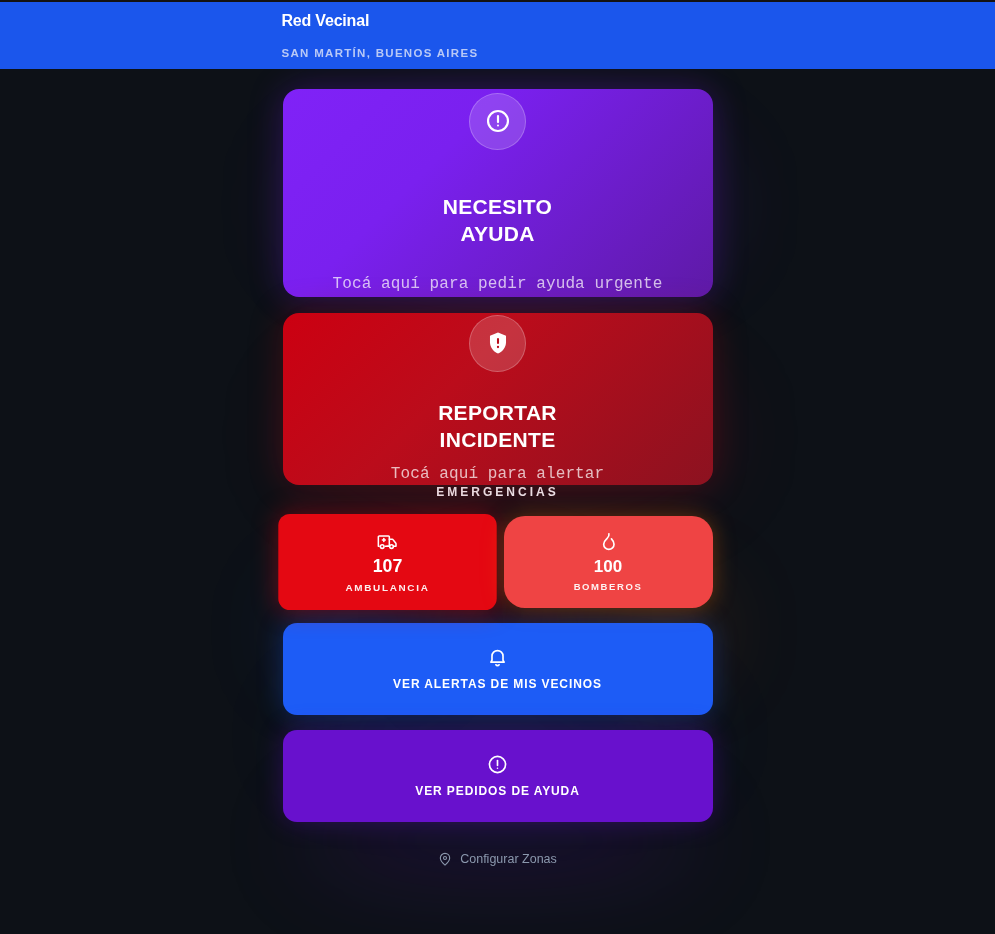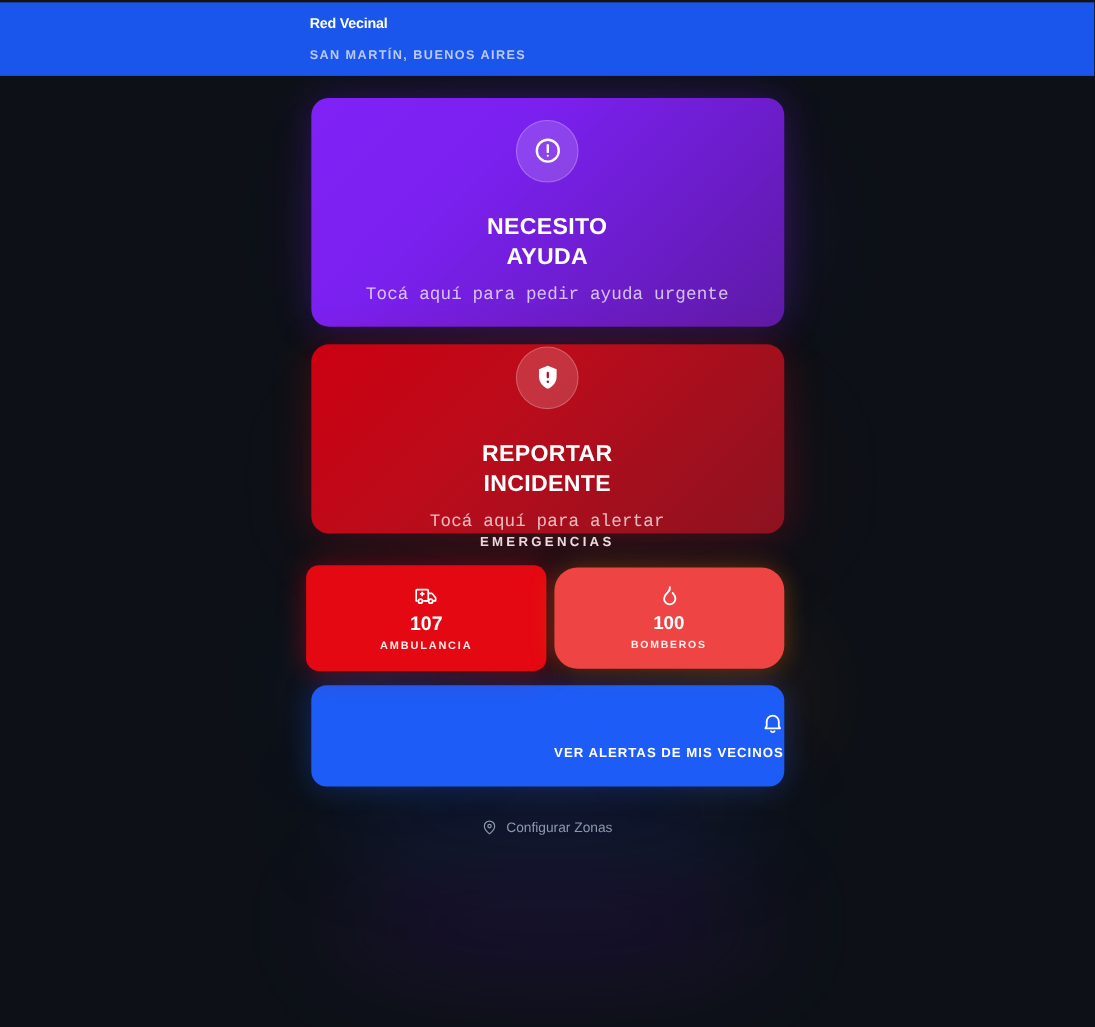--- a/index.html
+++ b/index.html
@@ -48,21 +48,21 @@
     width: 432px;
     margin: 0 auto;
     padding-left: 0;
     height: 100%;
     display: flex;
     flex-direction: column;
     justify-content: center;
     align-items: flex-start;
   }
   .app-title {
-    font-size: 13px;
+    font-size: 16px;
     font-weight: bold;
     letter-spacing: -0.2px;
     color: #ffffff;
     line-height: 1.15;
   }
   .app-subtitle {
     font-size: 11.5px;
     font-weight: bold;
     letter-spacing: 1.3px;
     color: #b9c9f6;
@@ -89,20 +89,21 @@
     justify-content: center;
     text-align: center;
     position: relative;
     cursor: pointer;
   }
   .hero.need-help {
     height: 208px;
     margin-top: 20px;
     background: linear-gradient(135deg, #8022f7 0%, #7a20ef 35%, #5e1aa6 100%);
     box-shadow: 0 0 34px rgba(124,31,245,0.28);
+    gap: 16px;
   }
   .hero.report {
     height: 172px;
     margin-top: 16px;
     background: linear-gradient(135deg, #cc0011 0%, #bb0c1b 40%, #8c1220 100%);
     box-shadow: 0 0 34px rgba(200,10,25,0.26);
   }
   .hero-badge {
     width: 57px; height: 57px;
     border-radius: 50%;
@@ -172,21 +173,21 @@
     color: rgba(255,255,255,0.93);
   }
 
   
   .action {
     width: 430px;
     height: 92px;
     border-radius: 14px;
     display: flex;
     flex-direction: column;
-    align-items: flex-end;
+    align-items: center;
     justify-content: center;
     cursor: pointer;
   }
   .action.alerts   { margin-top: 15px; background: #1d5cf6; box-shadow: 0 0 26px rgba(29,92,246,0.30); }
   .action.requests { margin-top: 15px; background: #6811cd; box-shadow: 0 0 26px rgba(104,17,205,0.32); }
   .action-icon { margin-bottom: 9px; display: block; }
   .action-label {
     font-size: 12px;
     font-weight: bold;
     letter-spacing: 0.9px;
@@ -295,20 +296,30 @@
   <div class="action alerts">
     <span class="action-icon">
       <svg width="21" height="21" viewBox="0 0 24 24" fill="none" stroke="#ffffff" stroke-width="1.9" stroke-linecap="round" stroke-linejoin="round">
         <path d="M18.3 15.2V10.4a6.3 6.3 0 0 0-12.6 0v4.8L4.4 17.3h15.2l-1.3-2.1Z"></path>
         <path d="M10.2 20.3a2.2 2.2 0 0 0 3.6 0"></path>
       </svg>
     </span>
     <div class="action-label">VER ALERTAS DE MIS VECINOS</div>
   </div>
 
+  <div class="action requests">
+    <span class="action-icon">
+      <svg width="21" height="21" viewBox="0 0 24 24" fill="none" stroke="#ffffff" stroke-width="1.9" stroke-linecap="round">
+        <circle cx="12" cy="12" r="9.2"></circle>
+        <line x1="12" y1="7.4" x2="12" y2="13"></line>
+        <circle cx="12" cy="16.2" r="0.9" fill="#ffffff" stroke="none"></circle>
+      </svg>
+    </span>
+    <div class="action-label">VER PEDIDOS DE AYUDA</div>
+  </div>
 
   <div class="footer">
     <span>
       <svg width="14" height="14" viewBox="0 0 24 24" fill="none" stroke="#8b98ad" stroke-width="1.9" stroke-linecap="round" stroke-linejoin="round">
         <path d="M20 10.4c0 5.6-8 12-8 12s-8-6.4-8-12a8 8 0 1 1 16 0Z"></path>
         <circle cx="12" cy="10.3" r="2.6"></circle>
       </svg>
     </span>
     <span class="footer-label">Configurar Zonas</span>
   </div>

